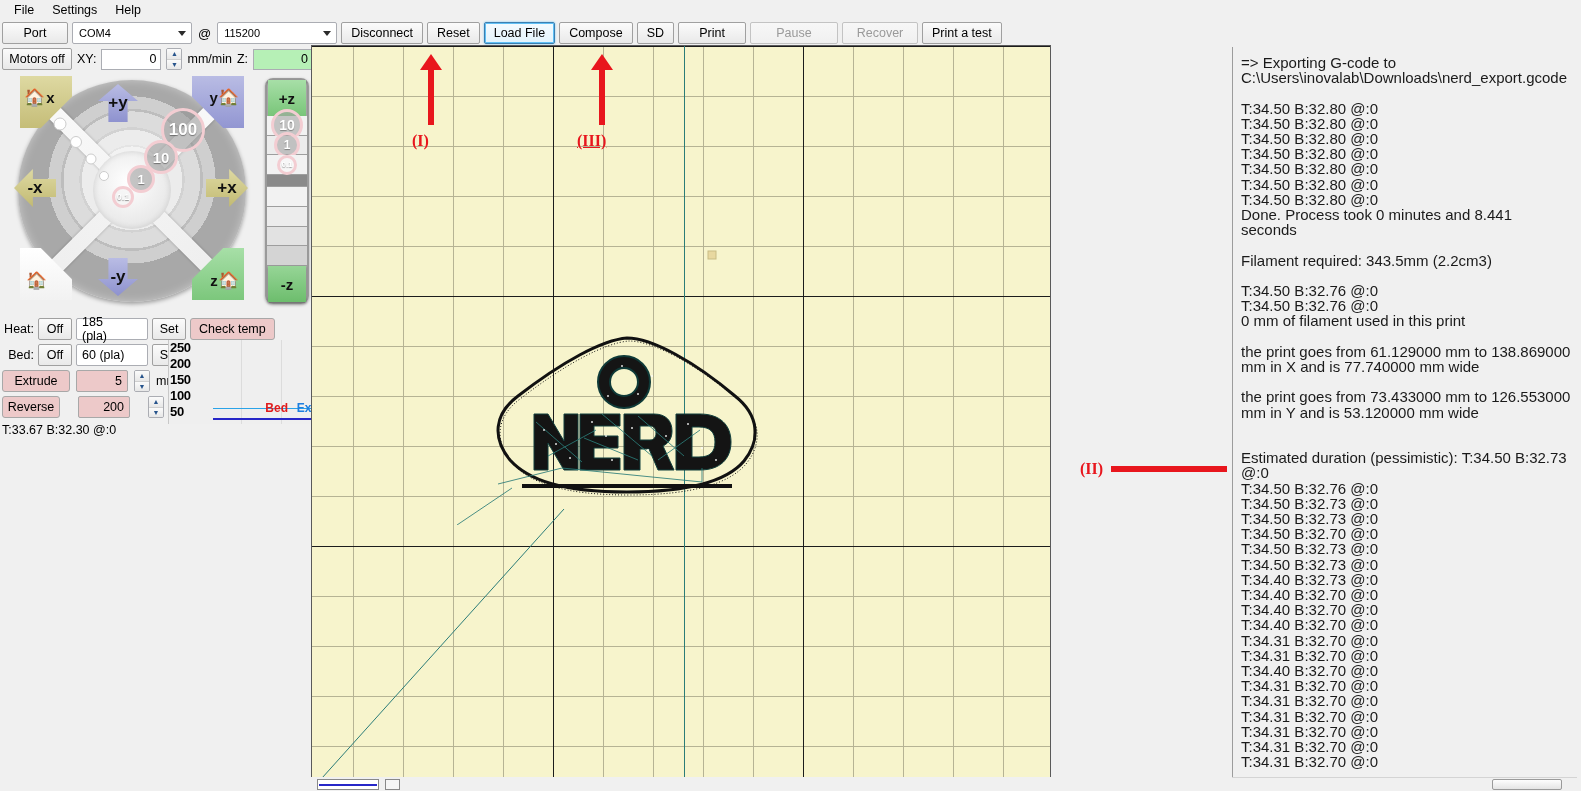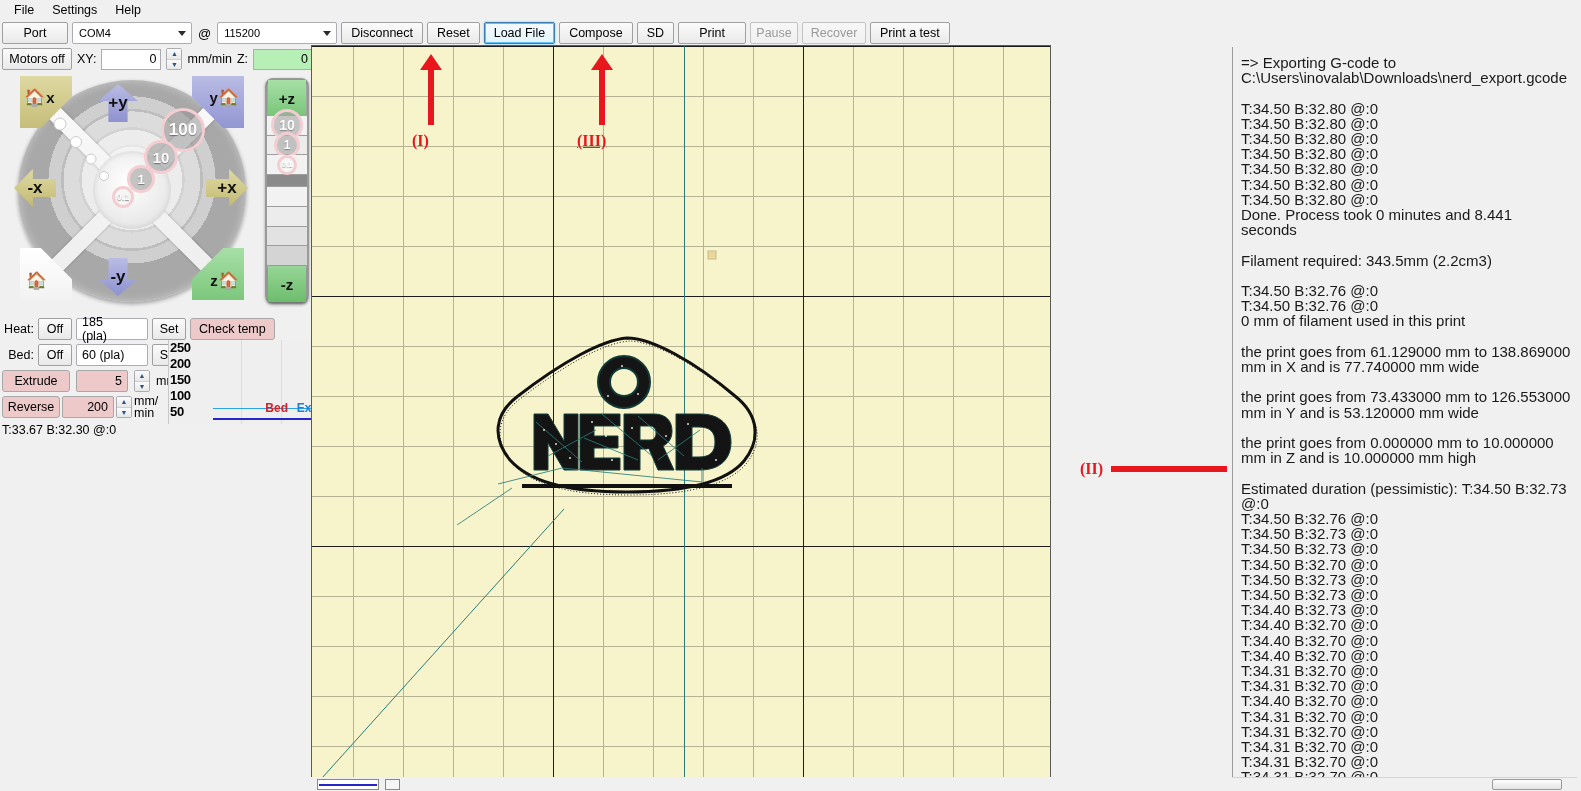--- a/index.html
+++ b/index.html
@@ -323,22 +323,22 @@
     <div class="combo" style="width:120px">
       <span>115200</span>
       <i class="arrow"></i>
     </div>
     <div class="btn">Disconnect</div>
     <div class="btn">Reset</div>
     <div class="btn focused">Load File</div>
     <div class="btn">Compose</div>
     <div class="btn">SD</div>
     <div class="btn" style="width:68px">Print</div>
-    <div class="btn disabled" style="width:48px">Pause</div>
-    <div class="btn disabled" style="width:64px">Recover</div>
+    <div class="btn disabled" style="width:88px">Pause</div>
+    <div class="btn disabled" style="width:76px">Recover</div>
     <div class="btn">Print a test</div>
   </div>
 
   <div id="motorsrow">
     <div class="btn" style="width:70px">Motors off</div>
     <span class="lbl">XY:</span>
     <div class="numfield">0</div>
     <div class="spin">
       <div>▲</div>
       <div>▼</div>
@@ -454,21 +454,21 @@
       </div>
       <div class="hrow" style="gap:6px; margin-top:4px">
         <div class="pinkbtn" style="width:68px; justify-content:center">Extrude</div>
         <div class="pinkfield">5</div>
         <div class="spin">
           <div>▲</div>
           <div>▼</div>
         </div>
         <span class="unit">mm</span>
       </div>
-      <div class="hrow" style="gap:2px">
+      <div class="hrow" style="gap:18px">
         <div class="pinkbtn" style="width:58px; justify-content:center">Reverse</div>
         <div class="pinkfield">200</div>
         <div class="spin">
           <div>▲</div>
           <div>▼</div>
         </div>
         <span class="unit" style="width:28px; white-space:pre-line; line-height:12px">mm/ min</span>
       </div>
     </div>
 
@@ -603,21 +603,20 @@
       <div class="logline">Filament required: 343.5mm (2.2cm3)</div>
       <div class="logline blank"></div>
       <div class="logline">T:34.50 B:32.76 @:0</div>
       <div class="logline">T:34.50 B:32.76 @:0</div>
       <div class="logline">0 mm of filament used in this print</div>
       <div class="logline blank"></div>
       <div class="logline">the print goes from 61.129000 mm to 138.869000 mm in X and is 77.740000 mm wide</div>
       <div class="logline blank"></div>
       <div class="logline">the print goes from 73.433000 mm to 126.553000 mm in Y and is 53.120000 mm wide</div>
       <div class="logline blank"></div>
-      <div class="logline">the print goes from 0.000000 mm to 10.000000 mm in Z and is 10.000000 mm high</div>
       <div class="logline blank"></div>
       <div class="logline">Estimated duration (pessimistic): T:34.50 B:32.73 @:0</div>
       <div class="logline">T:34.50 B:32.76 @:0</div>
       <div class="logline">T:34.50 B:32.73 @:0</div>
       <div class="logline">T:34.50 B:32.73 @:0</div>
       <div class="logline">T:34.50 B:32.70 @:0</div>
       <div class="logline">T:34.50 B:32.73 @:0</div>
       <div class="logline">T:34.50 B:32.73 @:0</div>
       <div class="logline">T:34.40 B:32.73 @:0</div>
       <div class="logline">T:34.40 B:32.70 @:0</div>

